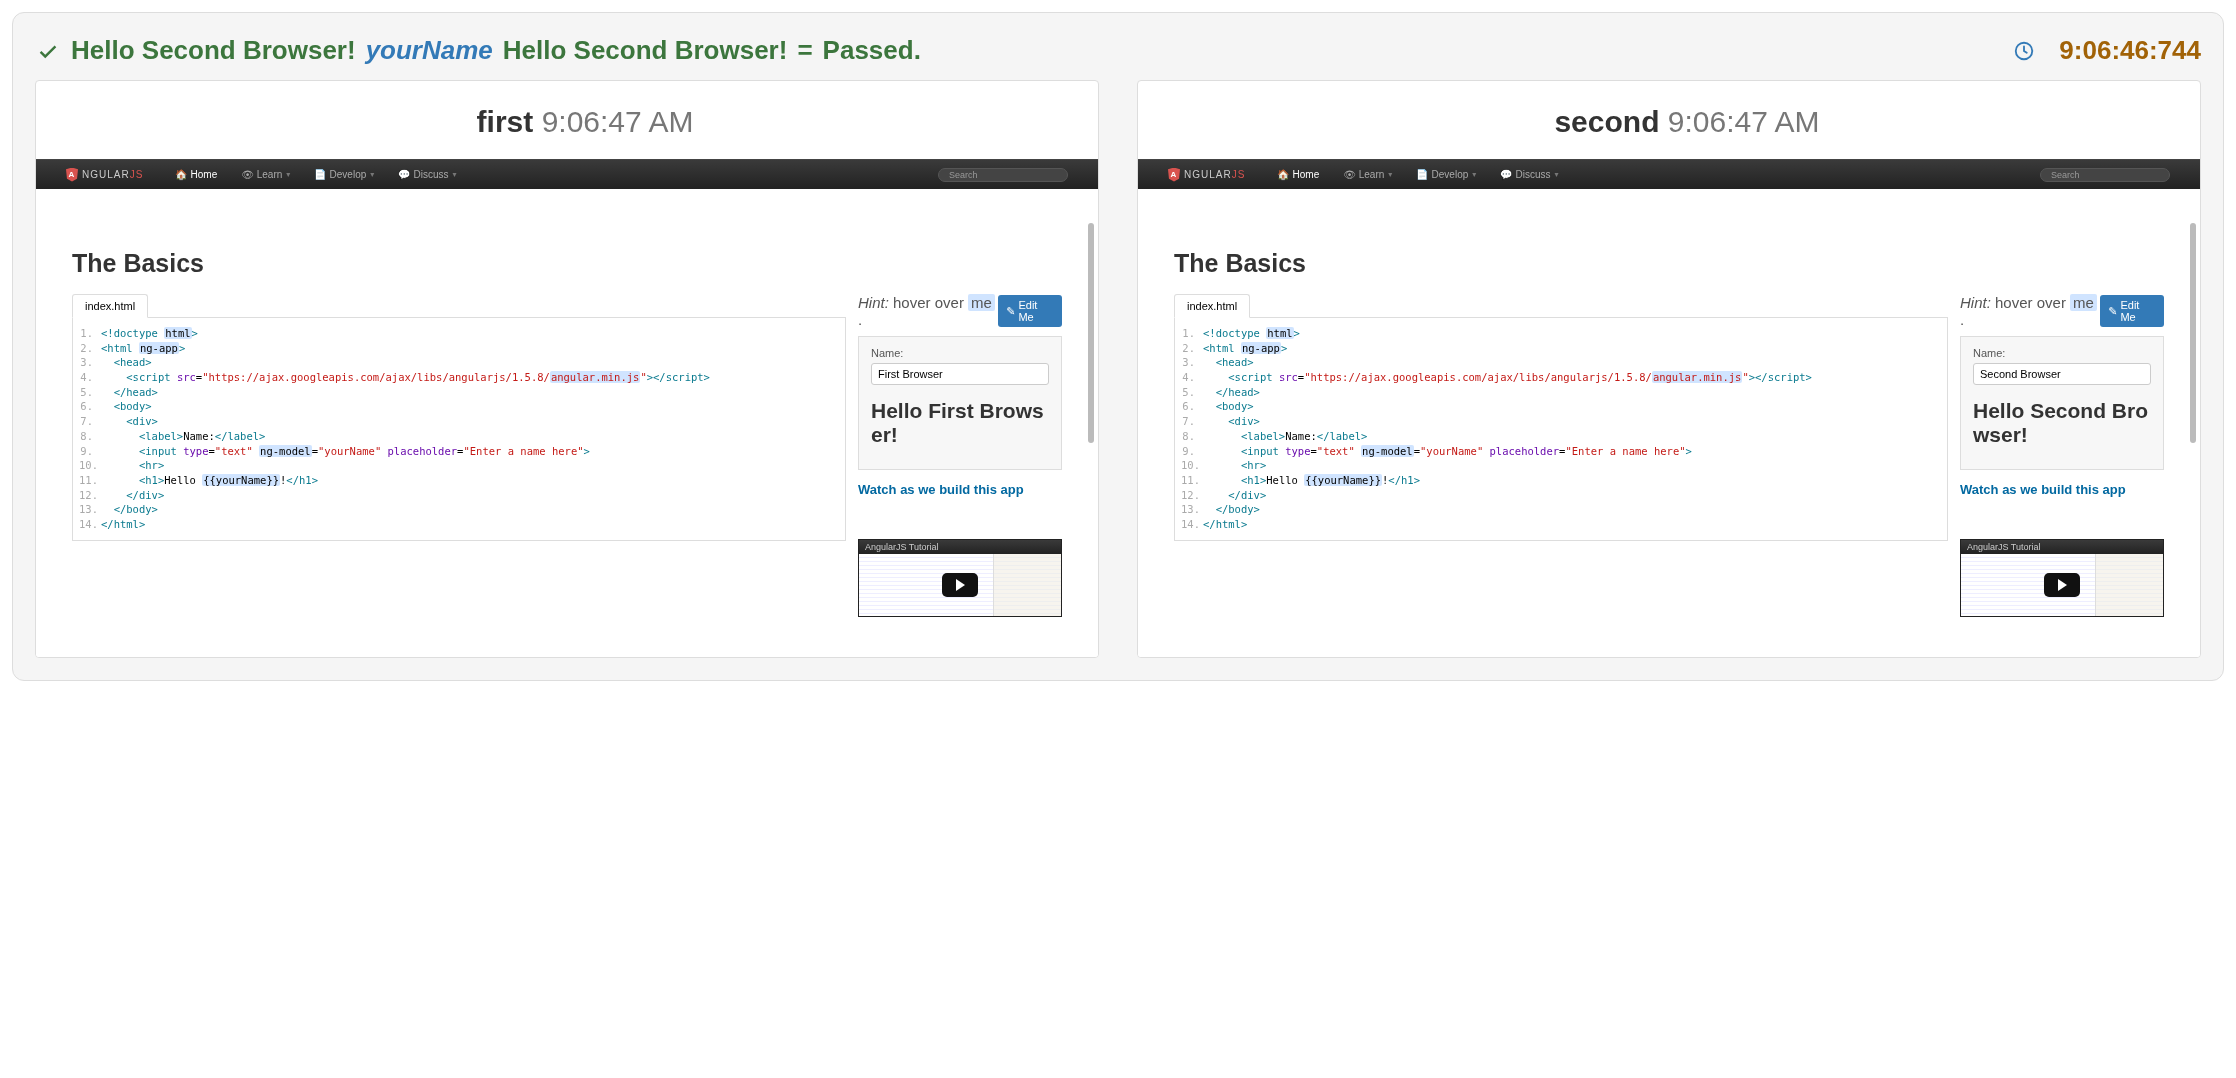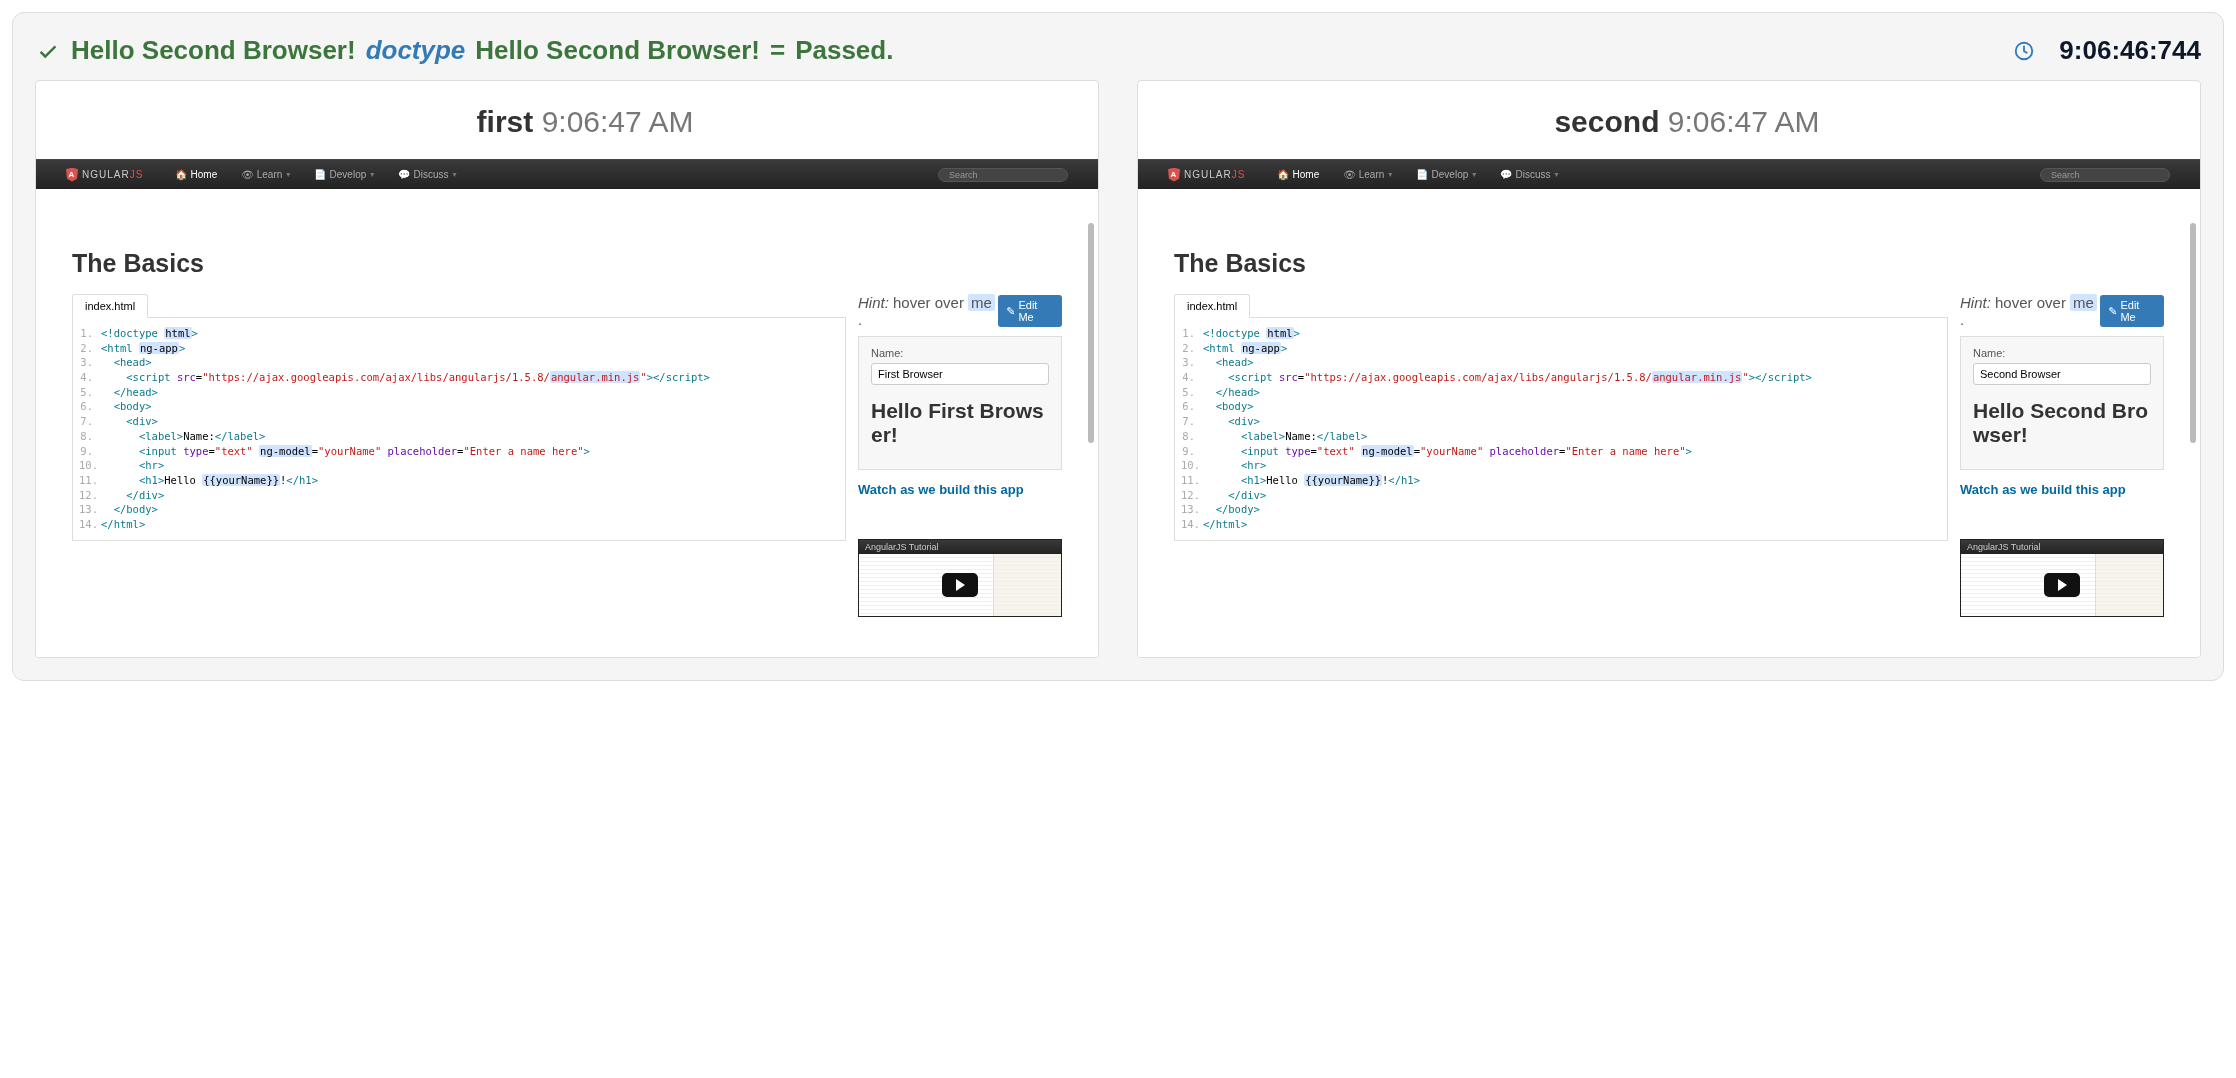--- a/index.html
+++ b/index.html
@@ -29,21 +29,21 @@
     gap: 10px;
     flex-wrap: wrap;
   }
   .result-line .check {
     width: 26px; height: 22px;
   }
   .matcher { color: #337ab7; font-style: italic; }
   .timestamp {
     font-size: 26px;
     font-weight: 600;
-    color: #0f172a;
+    color: #a16207;
     display: flex;
     align-items: center;
     gap: 24px;
   }
   .timestamp svg { width: 22px; height: 22px; }
   .panels {
     display: flex;
     gap: 38px;
   }
   .panel {
@@ -255,21 +255,21 @@
 <body>
 
 <div class="outer">
 
   <div class="header-row">
     <div class="result-line">
       <svg class="check" viewBox="0 0 24 24">
           <path fill="#3c763d" d="M9 16.2l-4.2-4.2L3 13.8 9 19.8 21 7.8l-1.8-1.8z"></path>
         </svg>
       <span>Hello Second Browser!</span>
-      <span class="matcher">doctype</span>
+      <span class="matcher">yourName</span>
       <span>Hello Second Browser!</span>
       <span>=</span>
       <span>Passed.</span>
     </div>
     <div class="timestamp">
       <svg viewBox="0 0 24 24">
           <circle cx="12" cy="12" r="9" fill="none" stroke="#337ab7" stroke-width="2"></circle>
           <path d="M12 7v5l3 2" fill="none" stroke="#337ab7" stroke-width="2" stroke-linecap="round"></path>
         </svg>
       <span>9:06:46:744</span>

